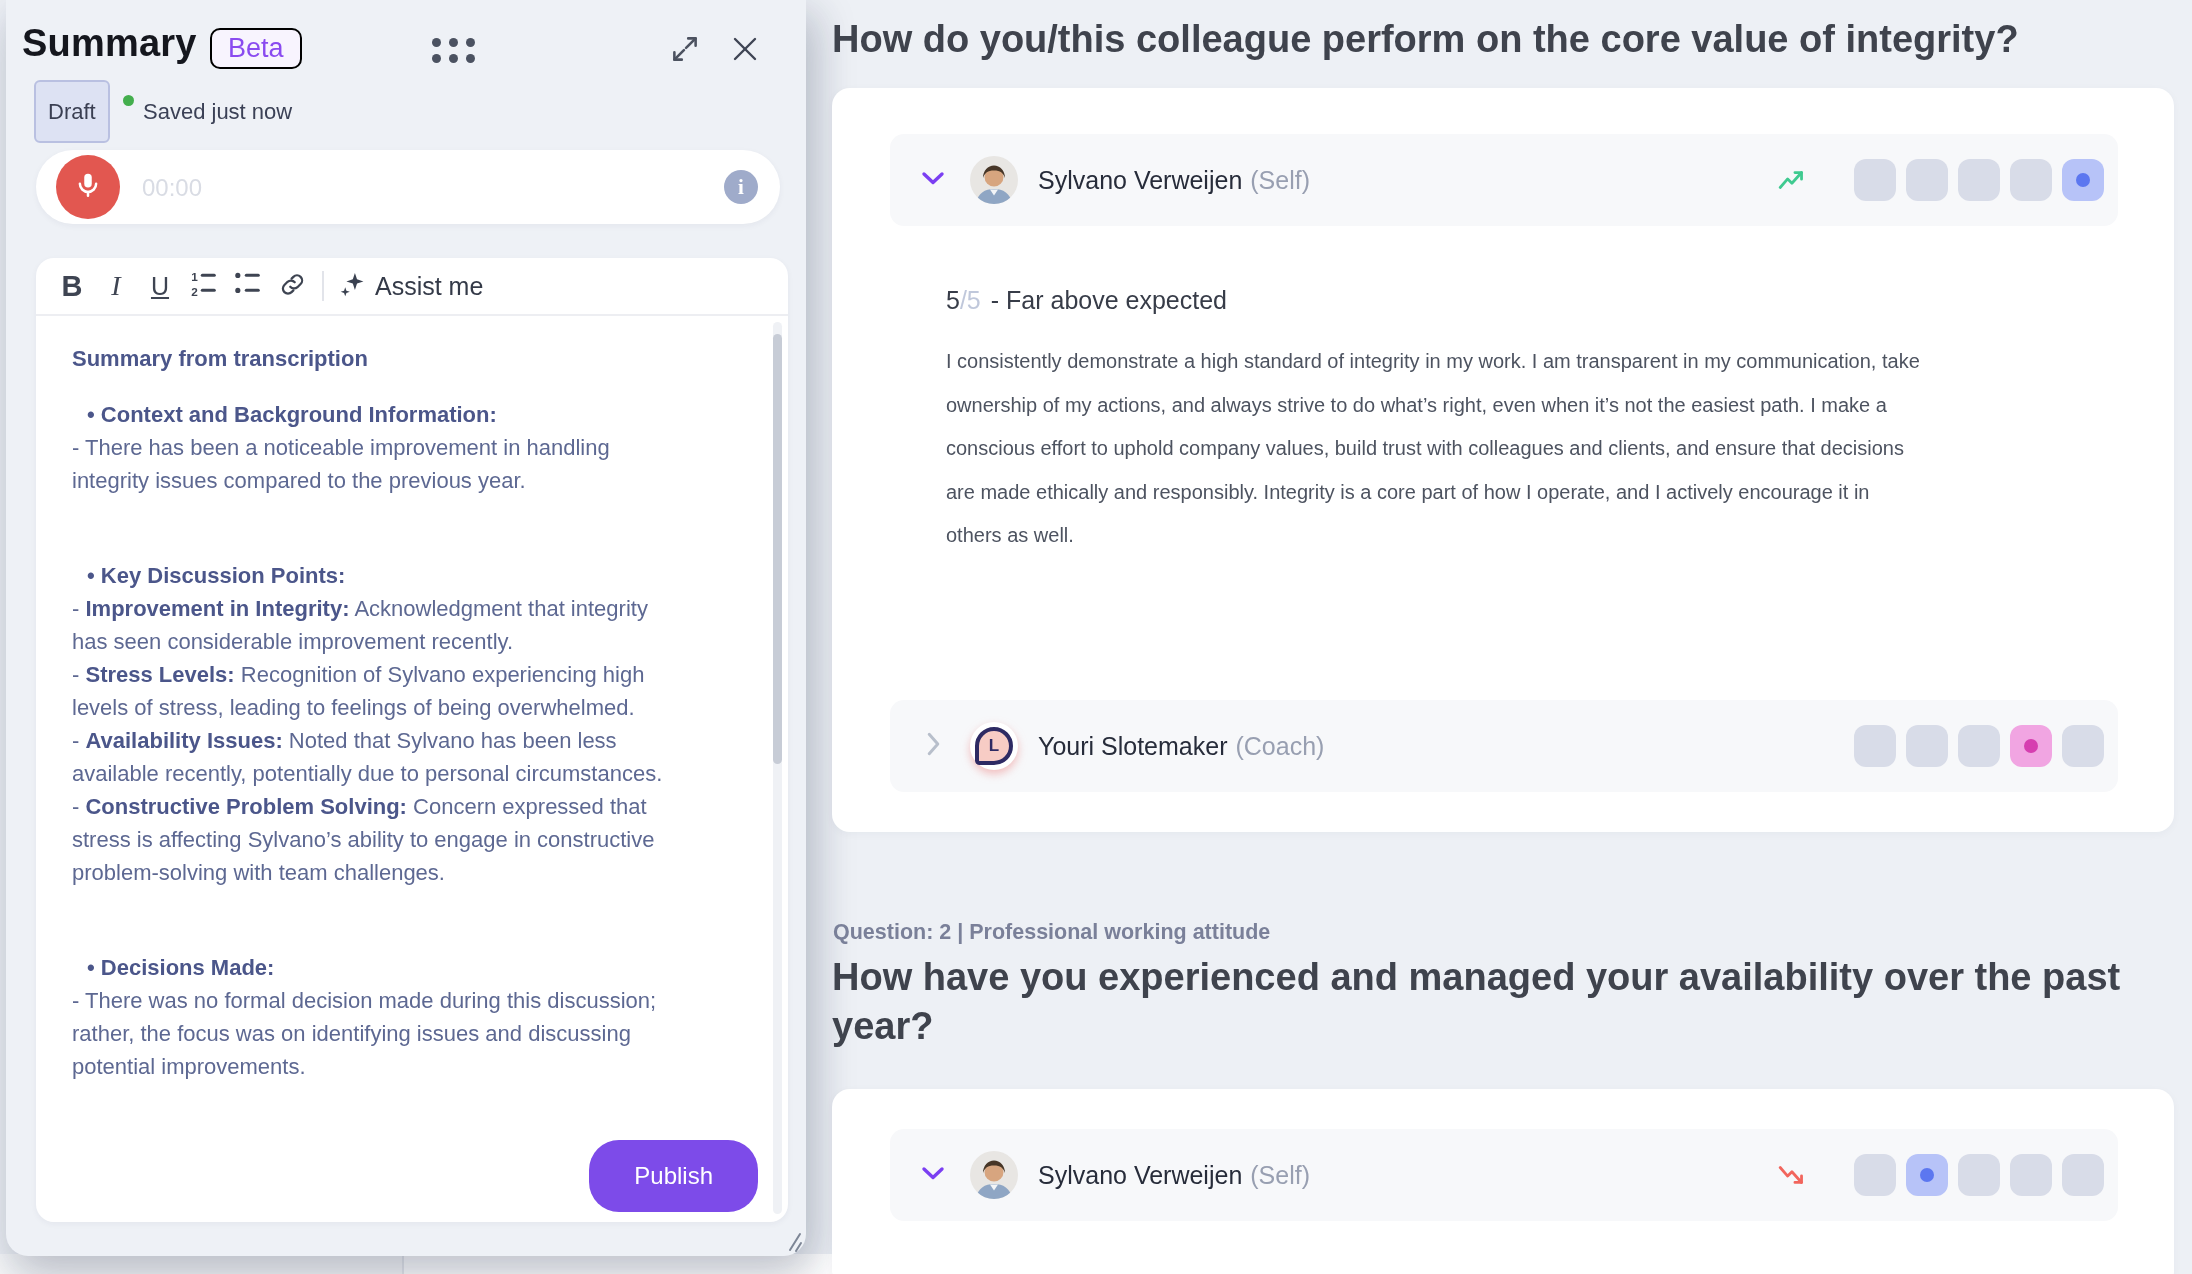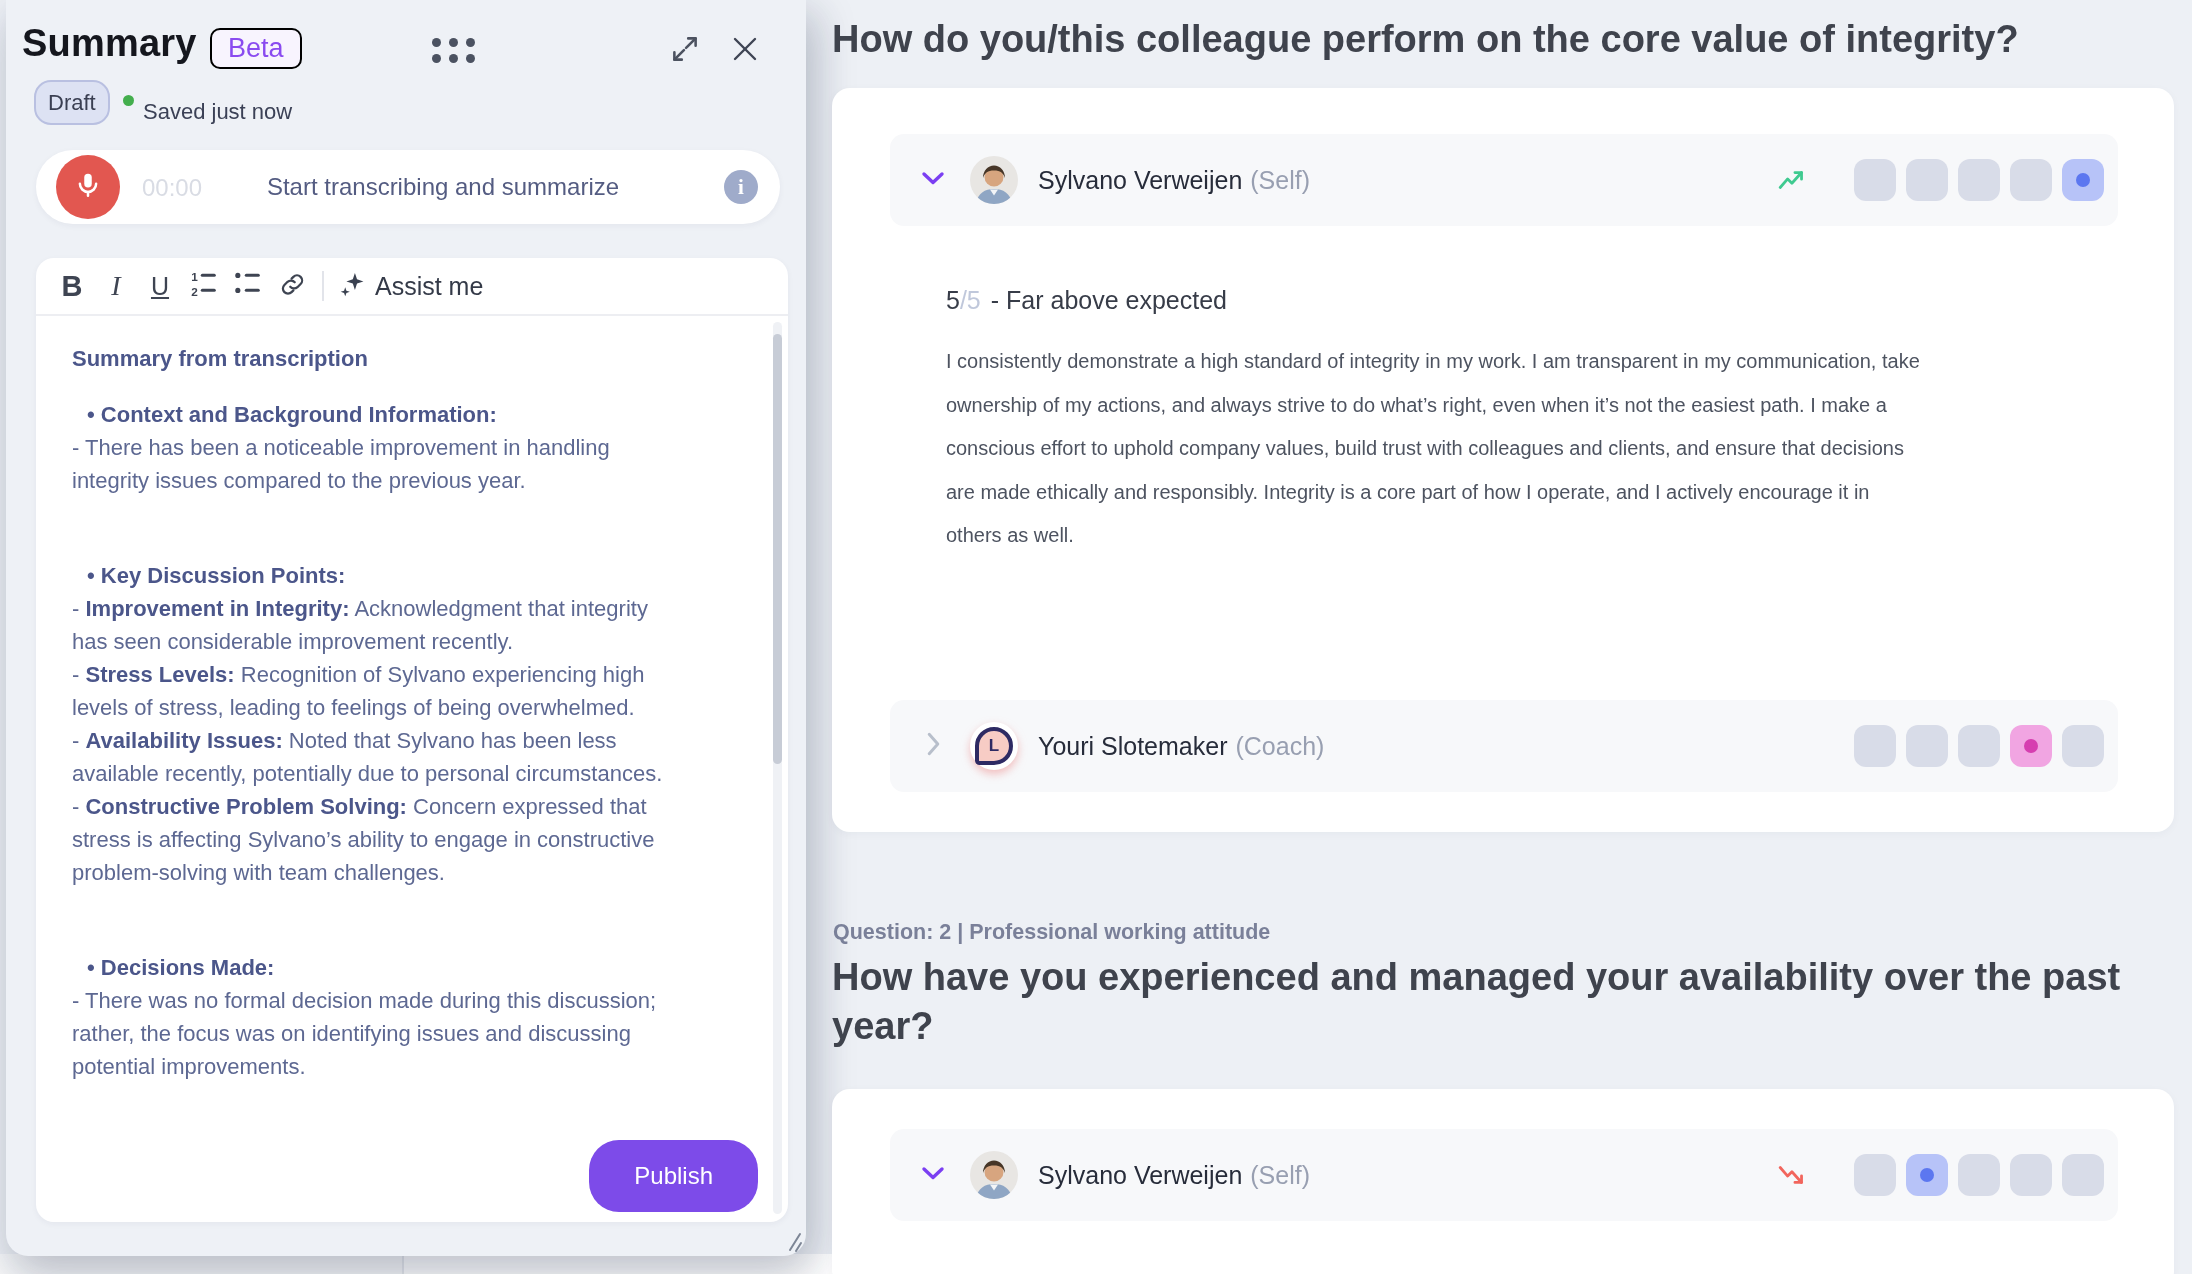--- a/index.html
+++ b/index.html
@@ -15,22 +15,22 @@
   .panel{position:absolute;left:6px;top:0;width:800px;height:1256px;background:#eef1f6;
          border-radius:0 0 22px 22px;box-shadow:14px 10px 40px rgba(30,40,70,.14),0 22px 44px rgba(30,40,70,.18);}
   .panel-title{position:absolute;left:16px;top:22px;font-size:38px;font-weight:700;color:#15171e;letter-spacing:.2px;}
   .beta-badge{position:absolute;left:204px;top:28px;height:37px;line-height:37px;padding:0 16px;
               border:2px solid #000000;border-radius:10px;background:#f8f4fe;color:#8a4bf0;font-size:27px;}
   .dots-grid{position:absolute;left:426px;top:38px;display:grid;grid-template-columns:repeat(3,9px);grid-gap:7px 8px;}
   .dots-grid i{width:9px;height:9px;border-radius:50%;background:#4b5261;}
   .icon-btn{position:absolute;top:28px;width:46px;height:46px;display:flex;align-items:center;justify-content:center;}
   .expand-btn{left:656px;} .close-btn{left:716px;}
 
-  .draft-badge{position:absolute;left:28px;top:80px;height:33px;line-height:33px;padding:4px 12px;background:#dde2f3;
-               border:2px solid #b9c0e1;border-radius:17px;color:#3a3f52;font-size:22px;}
+  .draft-badge{position:absolute;left:28px;top:80px;height:33px;line-height:33px;padding:13px 12px;background:#dde2f3;
+               border:2px solid #b9c0e1;border-radius:6px;color:#3a3f52;font-size:22px;}
   .saved-dot{position:absolute;left:117px;top:95px;width:11px;height:11px;border-radius:50%;background:#43ae4d;}
   .saved-text{position:absolute;left:137px;top:99px;font-size:22px;color:#3b4156;}
 
   .recorder{position:absolute;left:30px;top:150px;width:744px;height:74px;background:#fff;border-radius:37px;
             box-shadow:0 2px 6px rgba(30,40,70,.05);}
   .mic-btn{position:absolute;left:20px;top:5px;width:64px;height:64px;border-radius:50%;background:#e25750;
            display:flex;align-items:center;justify-content:center;}
   .timer{position:absolute;left:106px;top:24px;font-size:24px;color:#d9dce4;}
   .rec-cta{position:absolute;left:180px;right:110px;top:23px;text-align:center;font-size:24px;color:#545c82;}
   .info-btn{position:absolute;right:22px;top:20px;width:34px;height:34px;border-radius:50%;background:#9fabca;
@@ -145,21 +145,20 @@
       <div class="mic-btn">
         <span>
           <svg width="30" height="30" viewBox="0 0 24 24">
             <rect x="9" y="3" width="6" height="11" rx="3" fill="#fff"></rect>
             <path d="M5.5 11a6.5 6.5 0 0 0 13 0" stroke="#fff" stroke-width="2" fill="none" stroke-linecap="round"></path>
             <line x1="12" y1="17.6" x2="12" y2="20.6" stroke="#fff" stroke-width="2" stroke-linecap="round"></line>
           </svg>
         </span>
       </div>
       <div class="timer">00:00</div>
-      <div class="rec-cta">Start transcribing and summarize</div>
       <div class="info-btn">i</div>
     </div>
 
     <div class="editor">
       <div class="ed-toolbar">
         <div class="tb-btn tb-bold">B</div>
         <div class="tb-btn tb-italic">I</div>
         <div class="tb-btn tb-under">U</div>
         <div class="tb-btn">
           <span>

